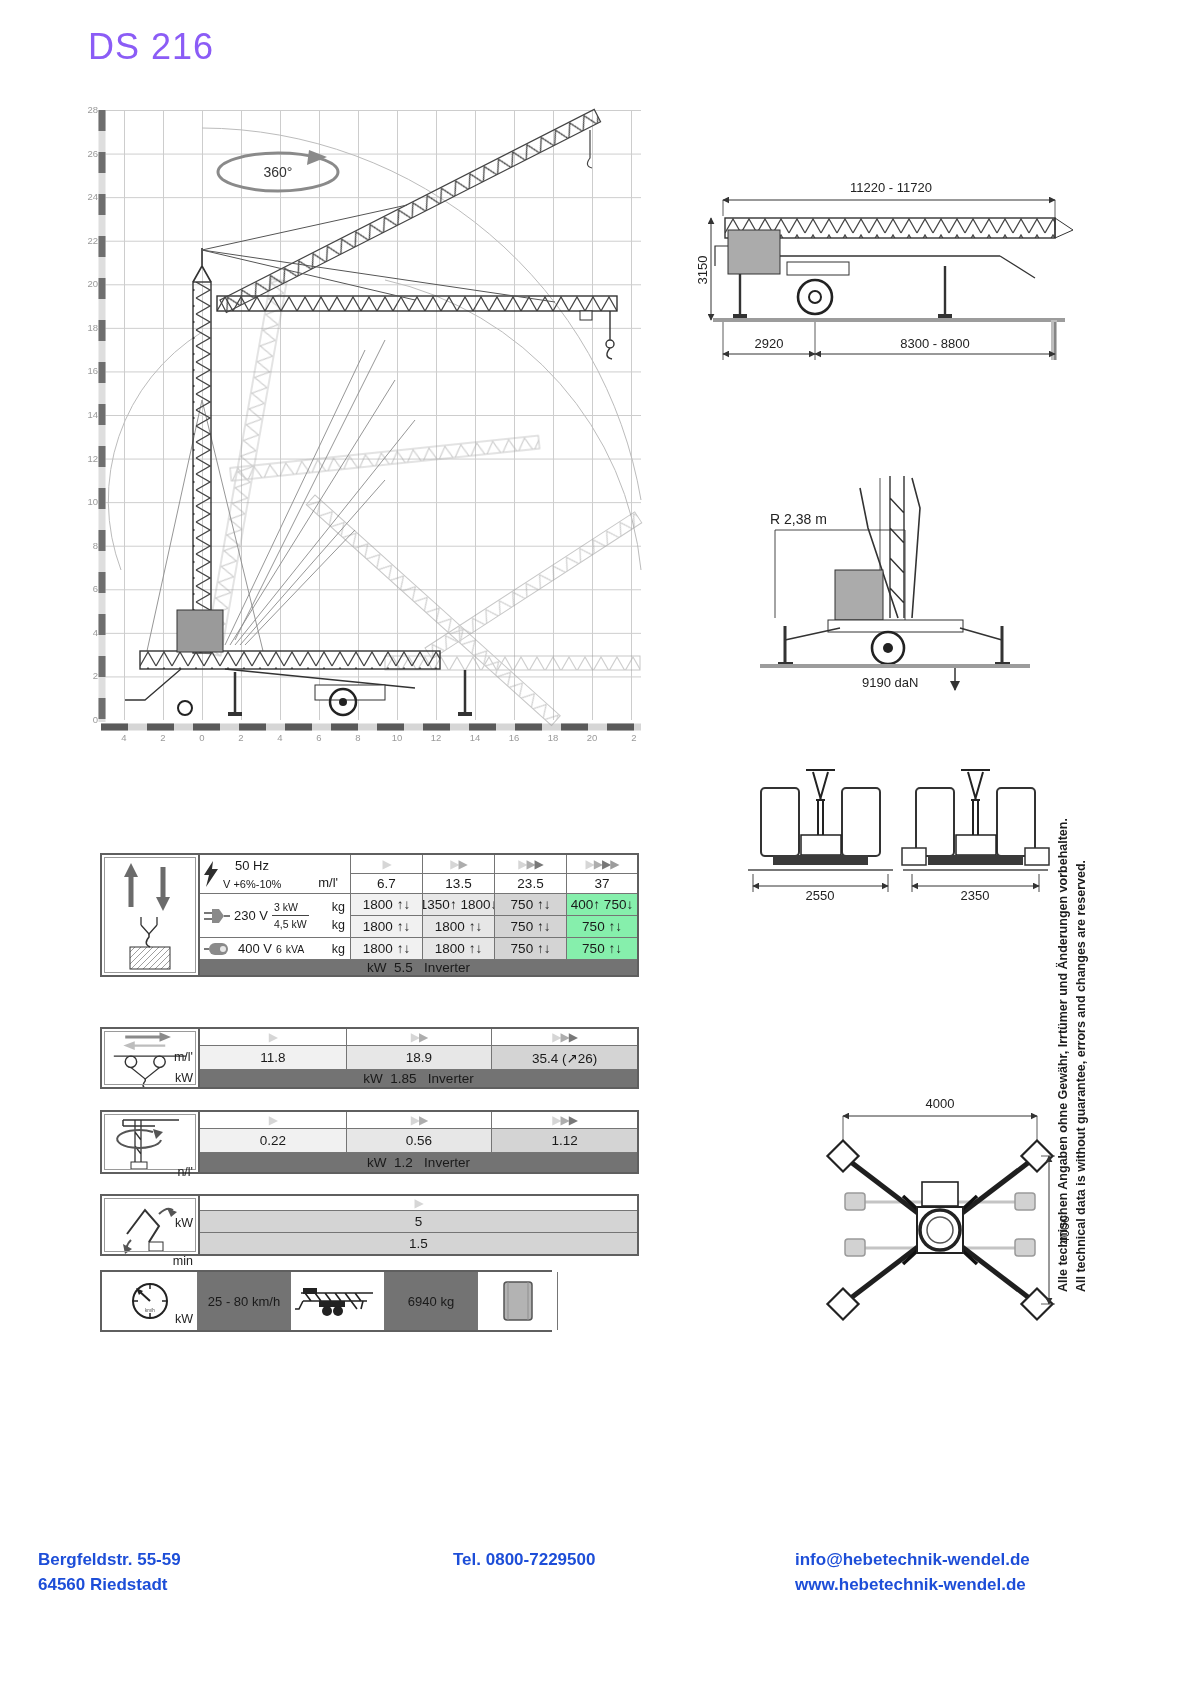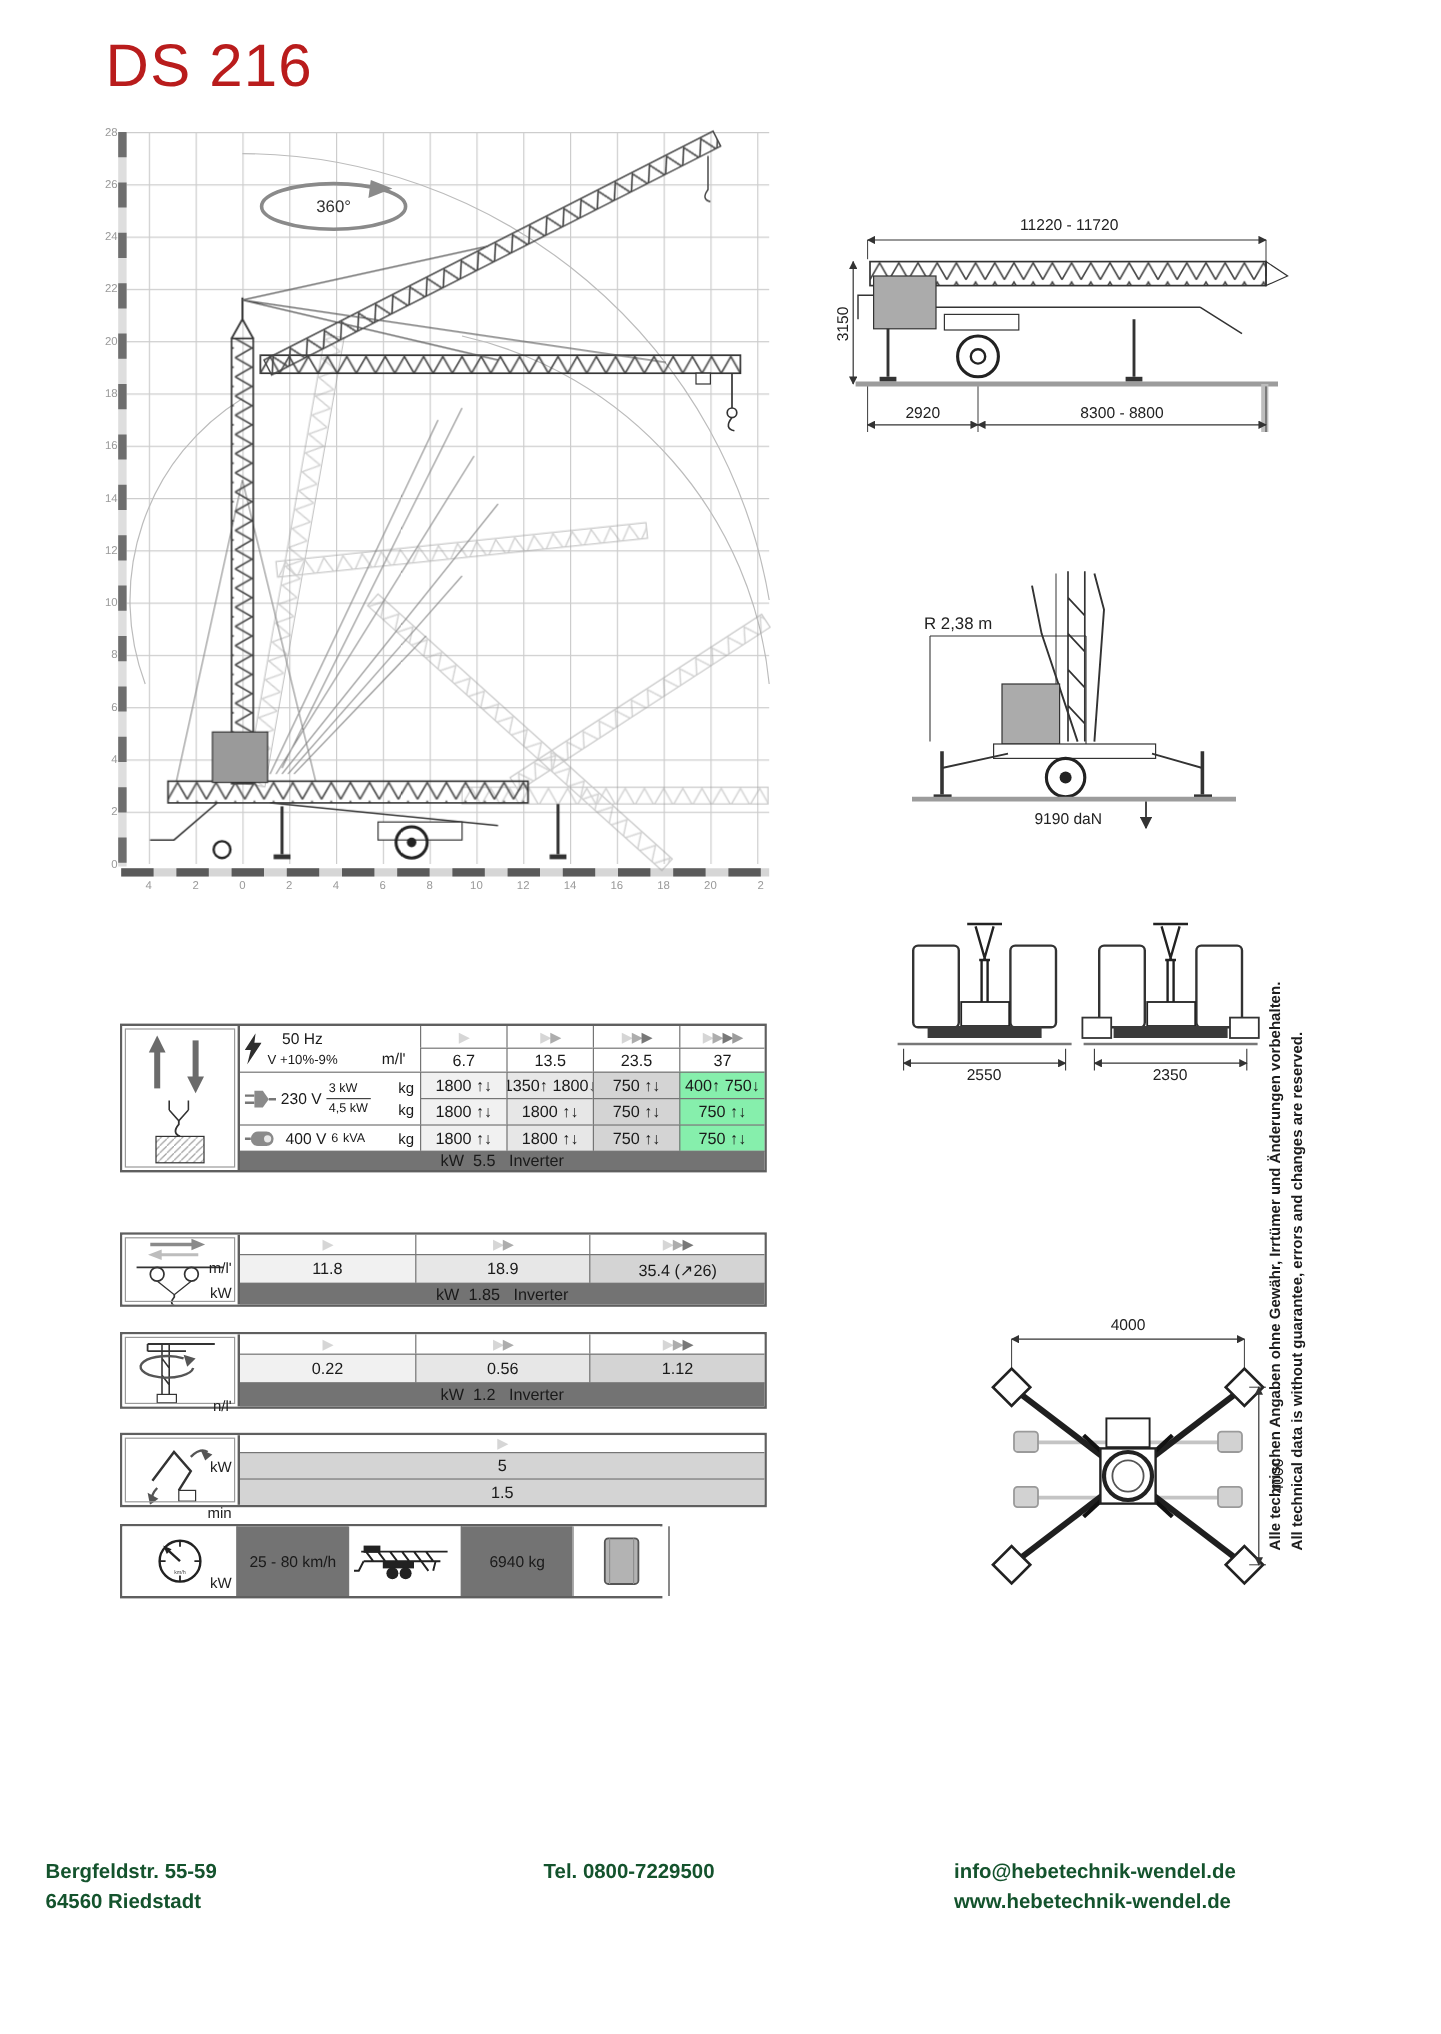--- a/index.html
+++ b/index.html
@@ -3,21 +3,21 @@
 <meta charset="utf-8">
 <style>
   html,body{margin:0;padding:0;background:#fff;}
   #page{position:relative;width:1201px;height:1695px;background:#fff;overflow:hidden;
         font-family:"Liberation Sans",sans-serif;color:#1a1a1a;}
   .abs{position:absolute;}
   svg text{font-family:"Liberation Sans",sans-serif;}
   .tick{font-size:9.5px;fill:#9a9a9a;}
   .xtick{font-size:9.5px;fill:#9a9a9a;text-anchor:middle;}
   .dimt{font-size:13px;fill:#222;text-anchor:middle;}
-  .title{font-size:50px;letter-spacing:1px;color:#b91c1c;}
+  .title{font-size:36px;letter-spacing:1px;color:#8b5cf6;}
 
   
   .blk{position:absolute;display:flex;border:2px solid #5f5f5f;background:#fff;box-sizing:border-box;}
   .ipanel{width:96px;border-right:2px solid #5f5f5f;display:flex;align-items:center;justify-content:center;position:relative;background:#fff;flex:0 0 96px;}
   .ipanel::after{content:"";position:absolute;inset:2px;border:1px solid #9a9a9a;pointer-events:none;}
   .plabels{position:absolute;right:1px;top:0;height:100%;display:grid;z-index:2;font-size:12.5px;color:#222;}
   .plabels div{display:flex;align-items:center;justify-content:flex-end;padding-right:4px;}
   .grid{display:grid;flex:1;}
   .c{border-left:1px solid #757575;border-top:1px solid #757575;display:flex;align-items:center;justify-content:center;
      font-size:13.5px;color:#1a1a1a;white-space:pre;overflow:hidden;}
@@ -39,21 +39,21 @@
   .pwrstack{display:flex;flex-direction:column;font-size:10.5px;line-height:1;}
   .pwrstack .pw1{border-bottom:1px solid #444;padding:3px 2px;}
   .pwrstack .pw2{padding:3px 2px;text-align:center;}
   .kgstack{display:flex;flex-direction:column;font-size:12.5px;margin-left:auto;padding-right:5px;text-align:right;}
   .kgstack div{padding:2px 0;}
   .u{font-size:10.5px;}
   .kgr{margin-left:auto;padding-right:5px;font-size:12.5px;}
 
   .vtext{position:absolute;transform-origin:0 0;transform:rotate(-90deg);white-space:nowrap;
          font-weight:bold;font-size:12.5px;color:#1c1c1c;}
-  .red{position:absolute;color:#14532d;font-weight:bold;font-size:17px;white-space:nowrap;}
+  .red{position:absolute;color:#1d4ed8;font-weight:bold;font-size:17px;white-space:nowrap;}
 </style>
 </head>
 <body>
 
 <div id="page">
 
   <svg width="0" height="0" style="position:absolute" aria-hidden="true">
     <defs>
       <pattern id="lat" patternUnits="userSpaceOnUse" width="16" height="16">
         <path d="M0,15 L8,1 L16,15" fill="none" stroke="#454545" stroke-width="1.3"></path>
@@ -262,21 +262,21 @@
     </div>
     <div class="grid" style="grid-template-columns:150px 72px 72px 72px 1fr;grid-template-rows:18px 20px 22px 22px 22px 1fr;">
 
       <div class="c nl nt white lblh" style="grid-row:1 / span 2">
         <svg width="14" height="26" viewBox="0 0 14 26">
           <polygon points="9,0 0,14 5,14 2,26 14,8 8,8" fill="#2e2e2e"></polygon>
         </svg>
         <div class="hcol">
           <div class="h50">50 Hz</div>
           <div class="hv">
-            <span>V +10%-9%</span>
+            <span>V +6%-10%</span>
             <span class="mlq">m/l'</span>
           </div>
         </div>
       </div>
       <div class="c nt white arrows"><span>▶</span></div>
       <div class="c nt white arrows"><span>▶</span><span>▶</span></div>
       <div class="c nt white arrows"><span>▶</span><span>▶</span><span>▶</span></div>
       <div class="c nt white arrows"><span>▶</span><span>▶</span><span>▶</span><span>▶</span></div>
       <div class="c white">6.7</div>
       <div class="c white">13.5</div>

